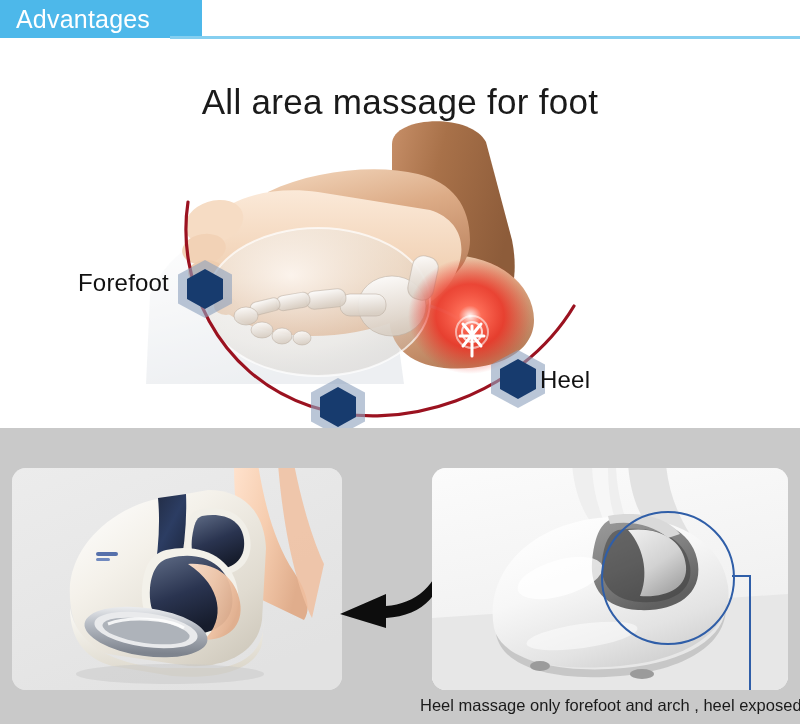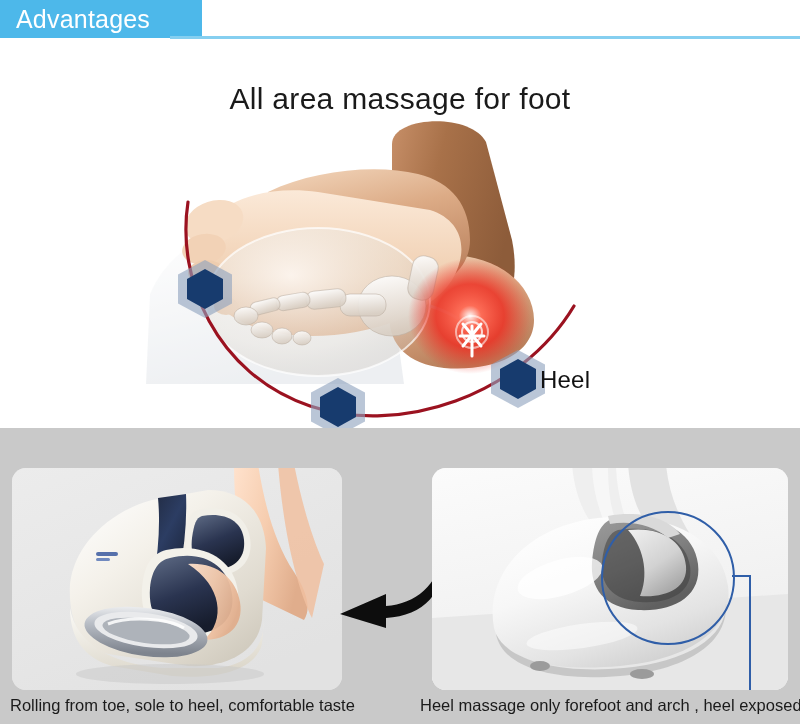--- a/index.html
+++ b/index.html
@@ -24,21 +24,21 @@
   }
   .header-rule{
     position:absolute;left:170px;top:36px;width:630px;height:3px;
     background:#85cff0;
   }
 
   
   .hero{position:absolute;left:0;top:44px;width:800px;height:384px;background:#ffffff;overflow:hidden;}
   .hero-title{
     position:absolute;top:38px;left:0;width:800px;text-align:center;
-    font-size:30px;color:#1a1a1a;letter-spacing:.3px;
+    font-size:35px;color:#1a1a1a;letter-spacing:.3px;
   }
   .hero-art{position:absolute;left:0;top:0;width:800px;height:384px;}
 
   
   .hexmark{position:absolute;width:54px;height:58px;}
   .hexmark .hex-outer,.hexmark .hex-inner{
     position:absolute;left:50%;top:50%;transform:translate(-50%,-50%);
   }
   .hexmark .hex-outer{
     width:54px;height:58px;background:#8fa3bf;opacity:.62;
@@ -172,20 +172,21 @@
         <path d="M472 282 l0 30 M460 292 l24 0 M463 280 l18 22 M481 280 l-18 22" stroke="#ffffff" stroke-width="3" stroke-linecap="round"></path>
       </g>
 
       <path d="M188 158 C 176 236, 216 330, 310 362 C 400 392, 520 352, 574 262" fill="none" stroke="#9b1220" stroke-width="3.2" stroke-linecap="round"></path>
     </svg>
 
     <div class="hexmark" style="left:178px;top:216px;">
       <div class="hex-outer"></div>
       <div class="hex-inner"></div>
     </div>
+    <div class="hexlabel" style="left:78px;top:225px;">Forefoot</div>
 
     <div class="hexmark" style="left:491px;top:306px;">
       <div class="hex-outer"></div>
       <div class="hex-inner"></div>
     </div>
     <div class="hexlabel" style="left:540px;top:322px;">Heel</div>
 
     <div class="hexmark" style="left:311px;top:334px;">
       <div class="hex-outer"></div>
       <div class="hex-inner"></div>
@@ -341,17 +342,16 @@
         <ellipse cx="108" cy="198" rx="10" ry="5" fill="#9b9b9b"></ellipse>
         <ellipse cx="210" cy="206" rx="12" ry="5" fill="#9b9b9b"></ellipse>
 
         <g fill="none" stroke="#2f5ea8" stroke-width="2">
           <circle cx="236" cy="110" r="66"></circle>
           <path d="M300 108 L 318 108 L 318 222"></path>
         </g>
       </svg>
     </div>
 
-    <div class="caption left">Rolling from toe, sole to heel, comfortable taste</div>
     <div class="caption right">Heel massage only forefoot and arch , heel exposed</div>
   </div>
 
 </div>
 
 </body></html>

